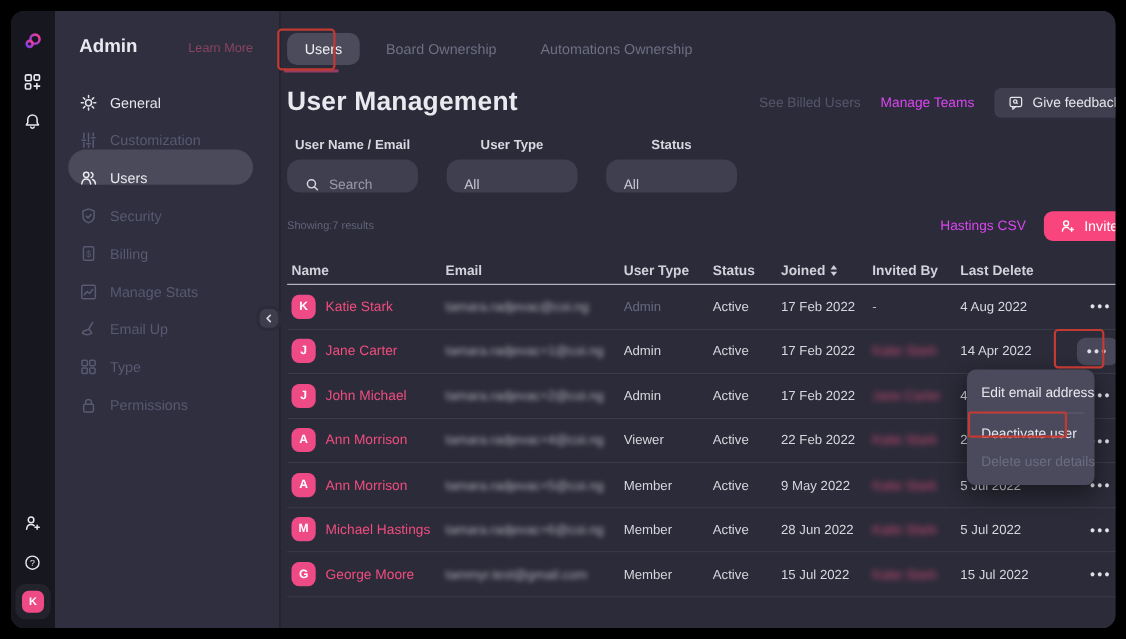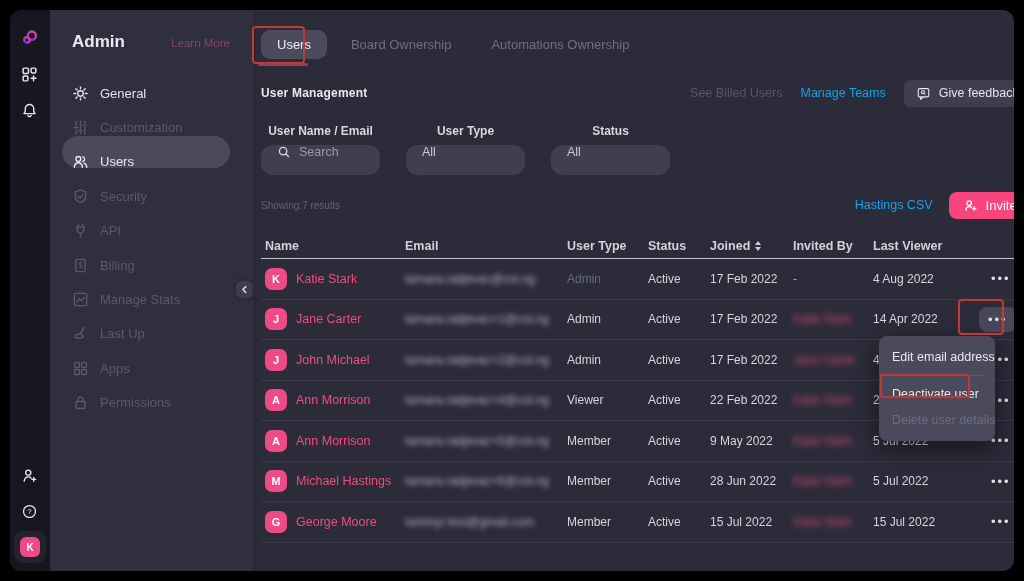--- a/index.html
+++ b/index.html
@@ -41,32 +41,32 @@
   .main { flex:1; background:#2b2b39; border-left:1px solid #20202c; position:relative;
     padding:0 12px 0 6px; }
 
   .tabs { display:flex; align-items:center; gap:8px; margin-top:20px; height:28px; }
   .tab { font-size:13px; color:#6f6f85; padding:7px 16px; cursor:pointer; white-space:nowrap; }
   .tab.active { background:#4b4b5c; color:#f0f0f5; border-radius:9px; }
   .tab-underline { position:absolute; left:3px; top:53px; width:50px; height:2.5px;
     background:rgba(236,77,130,0.55); border-radius:2px; }
 
   .pagehead { display:flex; align-items:center; margin-top:22px; height:26px; }
-  .page-title { color:#e9e9ef; font-size:12px; font-weight:600; letter-spacing:.2px;text-align:right; }
+  .page-title { color:#e9e9ef; font-size:24px; font-weight:600; letter-spacing:.2px;text-align:right; }
   .ph-right { margin-left:auto; display:flex; align-items:center; gap:18px; }
   .link-dim { color:#56566c; font-size:12.5px; cursor:pointer; }
-  .link-bright { color:#0ea5e9; font-size:12.5px; cursor:pointer;text-align:right; }
+  .link-bright { color:#d946ef; font-size:12.5px; cursor:pointer;text-align:right; }
   .btn-feedback { display:flex; align-items:center; gap:8px; background:#3e3e4e; color:#e6e6ec;
     font-size:12.5px; border:none; border-radius:6px; padding:6px 12px; cursor:pointer; }
   .btn-feedback svg { width:15px; height:15px; }
 
   .filters { display:flex; gap:26px; margin-top:18px; }
   .fgroup .flabel { color:#d8d8e0; font-size:12px; font-weight:bold; height:14px;text-align:center; }
   .fctrl { margin-top:7px; height:30px; background:#3f3f50; border-radius:12px;
-    display:flex; align-items:flex-start; padding:0 16px; color:#c9c9d4; font-size:12.5px; cursor:pointer; }
+    display:flex; align-items:flex-end; padding:0 16px; color:#c9c9d4; font-size:12.5px; cursor:pointer; }
   .f-search { width:119px; }
   .f-select { width:119px; }
   .f-search svg { width:14px; height:14px; margin-right:8px; color:#d8d8e0; flex:0 0 14px; }
   .f-search input { background:transparent; border:none; outline:none; color:#c9c9d4;
     font-size:12.5px; width:100%; font-family:"Liberation Sans", sans-serif; }
   .f-search input::placeholder { color:#9a9aa8; }
 
   .toolbar { display:flex; align-items:center; margin-top:16px; height:28px; }
   .showing { color:#62627a; font-size:10px; }
   .tb-right { margin-left:auto; display:flex; align-items:center; gap:16px; }
@@ -207,30 +207,20 @@
       <div class="sb-item">
         <span class="sicon">
           <svg viewBox="0 0 16 16" width="17" height="17" fill="none" stroke="currentColor" stroke-width="1.3" stroke-linejoin="round" stroke-linecap="round">
             <path d="M8 1.8l4.8 1.8v4.2c0 3-1.9 4.9-4.8 5.9-2.9-1-4.8-2.9-4.8-5.9V3.6z"></path>
             <path d="M6 8l1.5 1.5 2.6-2.8"></path>
           </svg>
         </span>
         <span>Security</span>
       </div>
 
-      <div class="sb-item">
-        <span class="sicon">
-          <svg viewBox="0 0 16 16" width="17" height="17" fill="none" stroke="currentColor" stroke-width="1.3" stroke-linecap="round" stroke-linejoin="round">
-            <path d="M6 1.8v3M10 1.8v3"></path>
-            <path d="M4.4 4.8h7.2l-.9 3.6a2.8 2.8 0 0 1-5.4 0z"></path>
-            <path d="M8 10.8v3.4"></path>
-          </svg>
-        </span>
-        <span>API</span>
-      </div>
 
       <div class="sb-item">
         <span class="sicon">
           <svg viewBox="0 0 16 16" width="17" height="17" fill="none" stroke="currentColor" stroke-width="1.3">
             <rect x="3.6" y="2.2" width="8.8" height="11.6" rx="1.2"></rect>
             <text x="8" y="10.6" text-anchor="middle" font-size="8" fill="currentColor" stroke="none" font-family="Liberation Sans, sans-serif">$</text>
           </svg>
         </span>
         <span>Billing</span>
       </div>
@@ -245,33 +235,33 @@
         <span>Manage Stats</span>
       </div>
 
       <div class="sb-item">
         <span class="sicon">
           <svg viewBox="0 0 16 16" width="17" height="17" fill="none" stroke="currentColor" stroke-width="1.3" stroke-linecap="round" stroke-linejoin="round">
             <path d="M11.5 2l-3.2 5.4"></path>
             <path d="M3.4 9.6l5.2-1.8 2.2 3.4c-2.6 1.6-5.4 1.6-8 .2z"></path>
           </svg>
         </span>
-        <span>Last Up</span>
+        <span>Email Up</span>
       </div>
 
       <div class="sb-item">
         <span class="sicon">
           <svg viewBox="0 0 16 16" width="17" height="17" fill="none" stroke="currentColor" stroke-width="1.3">
             <rect x="2.4" y="2.4" width="4.6" height="4.6" rx="1"></rect>
               <rect x="9" y="2.4" width="4.6" height="4.6" rx="1"></rect>
             <rect x="2.4" y="9" width="4.6" height="4.6" rx="1"></rect>
               <rect x="9" y="9" width="4.6" height="4.6" rx="1"></rect>
           </svg>
         </span>
-        <span>Apps</span>
+        <span>Type</span>
       </div>
 
       <div class="sb-item">
         <span class="sicon">
           <svg viewBox="0 0 16 16" width="17" height="17" fill="none" stroke="currentColor" stroke-width="1.3" stroke-linecap="round">
             <rect x="3.8" y="7" width="8.4" height="6.6" rx="1.2"></rect>
             <path d="M5.5 7V5.4a2.5 2.5 0 0 1 5 0V7"></path>
           </svg>
         </span>
         <span>Permissions</span>
@@ -363,21 +353,21 @@
       <div class="cell">User Type</div>
       <div class="cell">Status</div>
       <div class="cell joined-head">
         <span>Joined</span>
         <span class="sorticon">
             <i class="up"></i>
             <i class="dn"></i>
           </span>
       </div>
       <div class="cell">Invited By</div>
-      <div class="cell">Last Viewer</div>
+      <div class="cell">Last Delete</div>
       <div class="cell"></div>
     </div>
 
     <div class="tgrid trow">
       <div class="cell name-cell">
         <span class="avatar">K</span>
         <span class="uname">Katie Stark</span>
       </div>
       <div class="cell email">tamara.radjevac@coi.ng</div>
       <div class="cell dim">Admin</div>

